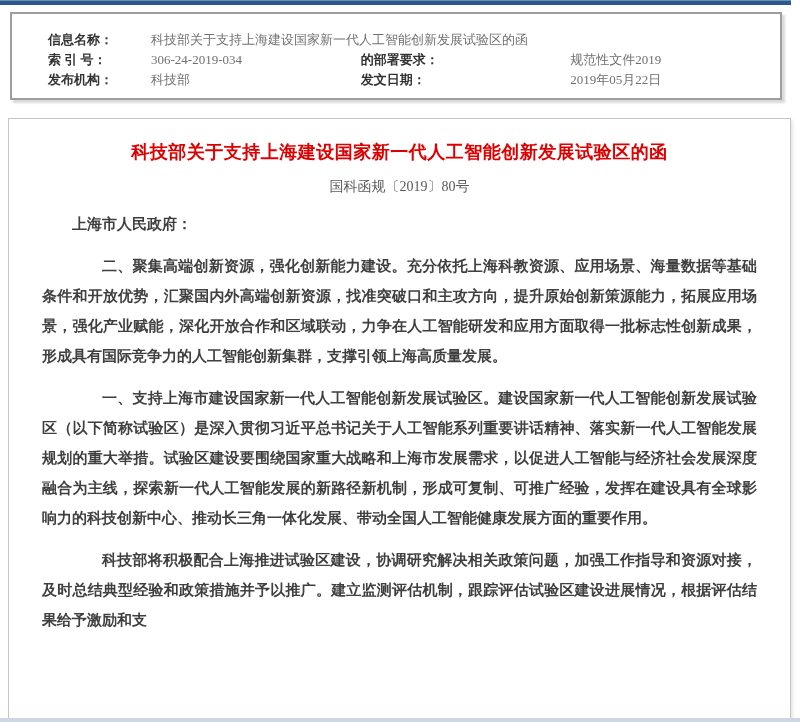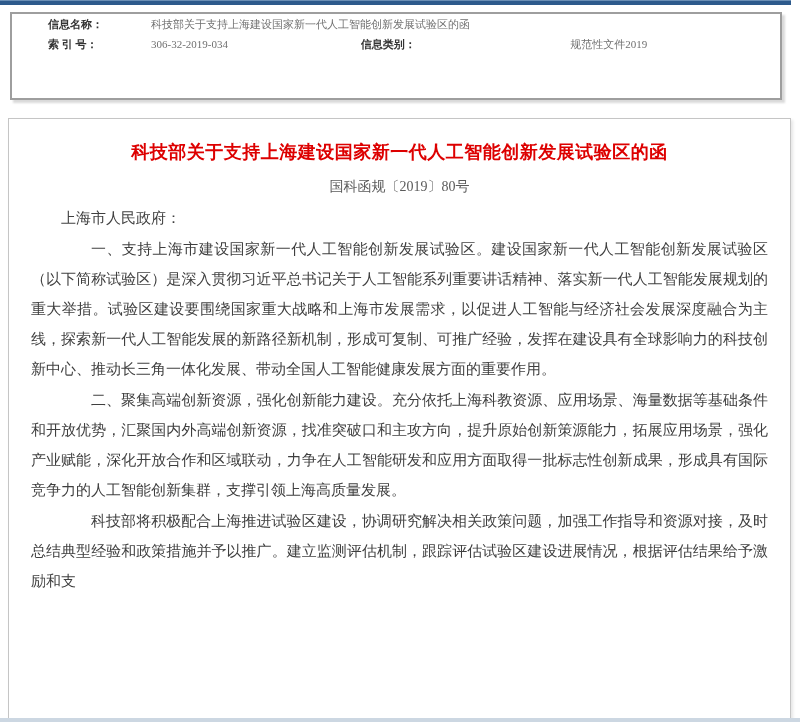--- a/index.html
+++ b/index.html
@@ -26,22 +26,22 @@
     top: 12px; left: 10px;
     width: 772px; height: 88px;
     box-sizing: border-box;
     background: #ffffff;
     border: 2px solid #9e9e9e;
     box-shadow: 3px 3px 2px rgba(0,0,0,0.15);
   }
   .meta-table {
     width: 100%;
     border-collapse: collapse;
-    margin-top: 0;
-    font-size: 11px;
+    margin-top: 16px;
+    font-size: 13px;
     table-layout: fixed;
   }
   .meta-table th, .meta-table td {
     height: 20px;
     padding: 0;
     vertical-align: middle;
     text-align: left;
     overflow: hidden;
     white-space: pre;
   }
@@ -78,21 +78,21 @@
     line-height: 20px;
     color: #5a5a5a;
   }
   .doc-content {
     margin-top: 6px;
     font-size: 15px;
     line-height: 30px;
     color: #3f3f3f;
     text-align: justify;
   }
-  .doc-content p { margin: 1px; }
+  .doc-content p { margin: 12px; font-weight: bold; }
   .salutation { text-indent: 2em; }
   .body-para { text-indent: 4em; }
   
   .bottom-strip {
     position: absolute;
     bottom: 0; left: 0;
     width: 100%; height: 4px;
     background: #ccd7e2;
   }
 </style>
@@ -105,34 +105,40 @@
 
   <div class="meta-box">
     <table class="meta-table">
       <tbody>
         <tr>
           <th class="c1 mlabel">信息名称：</th>
           <td class="mvalue" colspan="3">科技部关于支持上海建设国家新一代人工智能创新发展试验区的函</td>
         </tr>
         <tr>
           <th class="c1 mlabel">索 引 号：</th>
-          <td class="c2 mvalue">306-32-2019-034</td>
-          <th class="c3 mlabel">信息类别：</th>
+          <td class="c2 mvalue">306-24-2019-034</td>
+          <th class="c3 mlabel">的部署要求：</th>
           <td class="mvalue">规范性文件2019</td>
+        </tr>
+        <tr>
+          <th class="c1 mlabel">发布机构：</th>
+          <td class="c2 mvalue">科技部</td>
+          <th class="c3 mlabel">发文日期：</th>
+          <td class="mvalue">2019年05月22日</td>
         </tr>
       </tbody>
     </table>
   </div>
 
   <div class="doc-box">
     <h1 class="doc-title">科技部关于支持上海建设国家新一代人工智能创新发展试验区的函</h1>
     <div class="doc-number">国科函规〔2019〕80号</div>
     <div class="doc-content">
       <p class="salutation">上海市人民政府：</p>
+      <p class="body-para">二、聚集高端创新资源，强化创新能力建设。充分依托上海科教资源、应用场景、海量数据等基础条件和开放优势，汇聚国内外高端创新资源，找准突破口和主攻方向，提升原始创新策源能力，拓展应用场景，强化产业赋能，深化开放合作和区域联动，力争在人工智能研发和应用方面取得一批标志性创新成果，形成具有国际竞争力的人工智能创新集群，支撑引领上海高质量发展。</p>
       <p class="body-para">一、支持上海市建设国家新一代人工智能创新发展试验区。建设国家新一代人工智能创新发展试验区（以下简称试验区）是深入贯彻习近平总书记关于人工智能系列重要讲话精神、落实新一代人工智能发展规划的重大举措。试验区建设要围绕国家重大战略和上海市发展需求，以促进人工智能与经济社会发展深度融合为主线，探索新一代人工智能发展的新路径新机制，形成可复制、可推广经验，发挥在建设具有全球影响力的科技创新中心、推动长三角一体化发展、带动全国人工智能健康发展方面的重要作用。</p>
-      <p class="body-para">二、聚集高端创新资源，强化创新能力建设。充分依托上海科教资源、应用场景、海量数据等基础条件和开放优势，汇聚国内外高端创新资源，找准突破口和主攻方向，提升原始创新策源能力，拓展应用场景，强化产业赋能，深化开放合作和区域联动，力争在人工智能研发和应用方面取得一批标志性创新成果，形成具有国际竞争力的人工智能创新集群，支撑引领上海高质量发展。</p>
       <p class="body-para">科技部将积极配合上海推进试验区建设，协调研究解决相关政策问题，加强工作指导和资源对接，及时总结典型经验和政策措施并予以推广。建立监测评估机制，跟踪评估试验区建设进展情况，根据评估结果给予激励和支</p>
     </div>
   </div>
 
   <div class="bottom-strip"></div>
 
 </div>
 
 </body></html>

